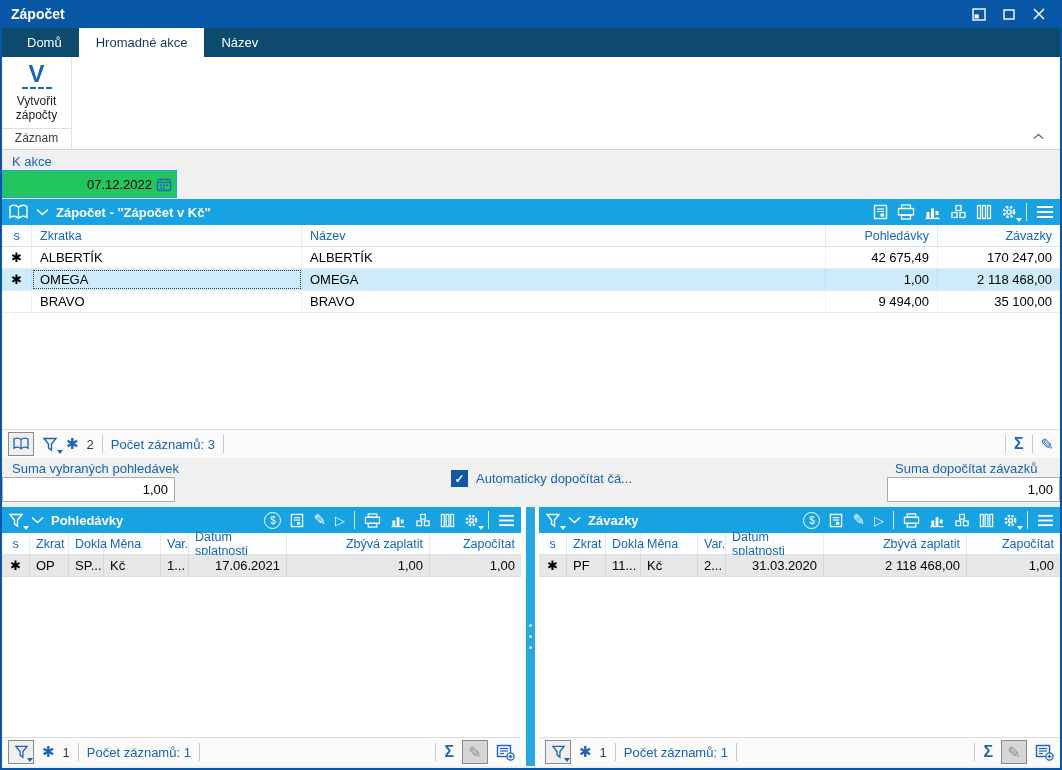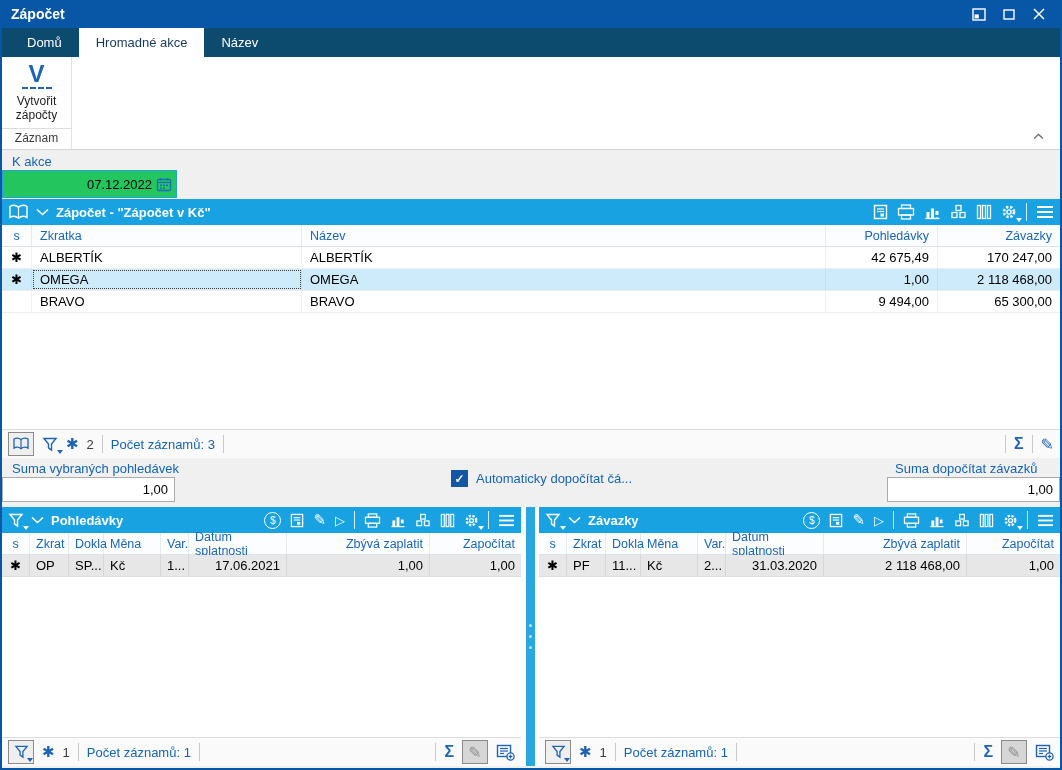--- a/index.html
+++ b/index.html
@@ -249,21 +249,21 @@
       <span class="cell mc-zk focus">OMEGA</span>
       <span class="cell mc-nz">OMEGA</span>
       <span class="cell mc-po num">1,00</span>
       <span class="cell mc-za num">2 118 468,00</span>
     </div>
     <div class="trow">
       <span class="cell mc-s ctr flag"></span>
       <span class="cell mc-zk">BRAVO</span>
       <span class="cell mc-nz">BRAVO</span>
       <span class="cell mc-po num">9 494,00</span>
-      <span class="cell mc-za num">65 300,00</span>
+      <span class="cell mc-za num">35 100,00</span>
     </div>
     <div class="tfill"></div>
 
     <div class="statusbar">
       <span class="tbtn">
         <svg width="18" height="14" viewBox="0 0 21 17" style="color:#1E64B4;">
             <path d="M2 2.5c2.6-1.6 5.8-1.5 8.5.6 2.7-2.1 5.9-2.2 8.5-.6v11c-2.6-1.6-5.8-1.5-8.5.6-2.7-2.1-5.9-2.2-8.5-.6z" fill="none" stroke="currentColor" stroke-width="1.6"></path>
             <line x1="10.5" y1="3.2" x2="10.5" y2="14" stroke="currentColor" stroke-width="1.4"></line>
           </svg>
       </span>

